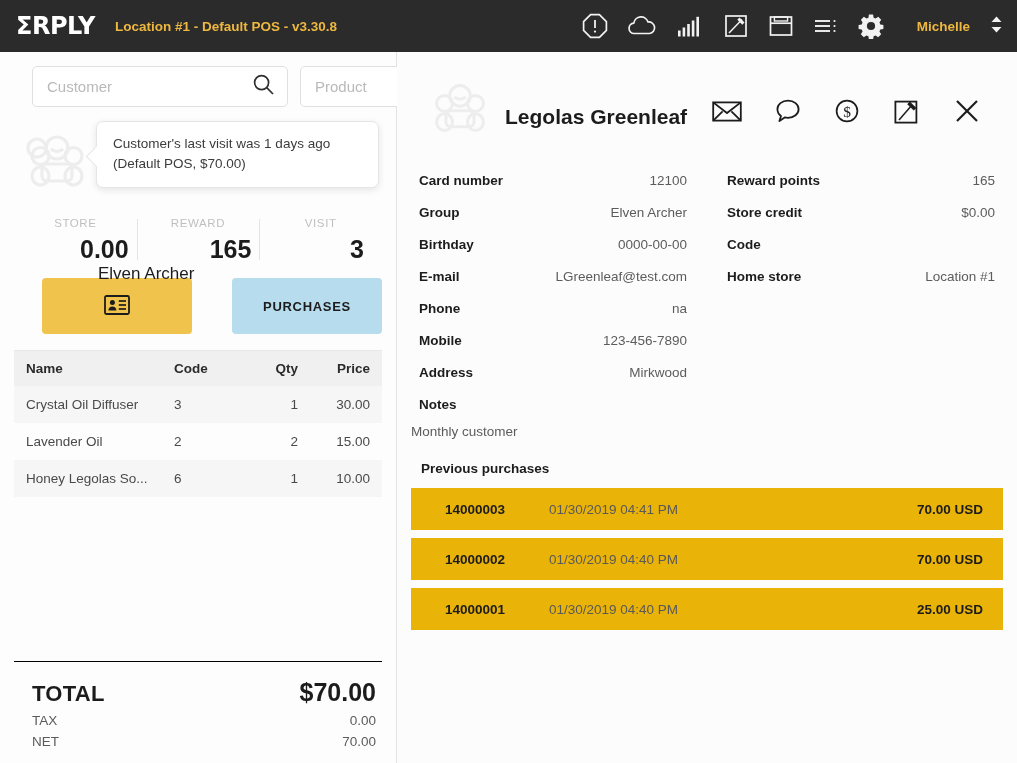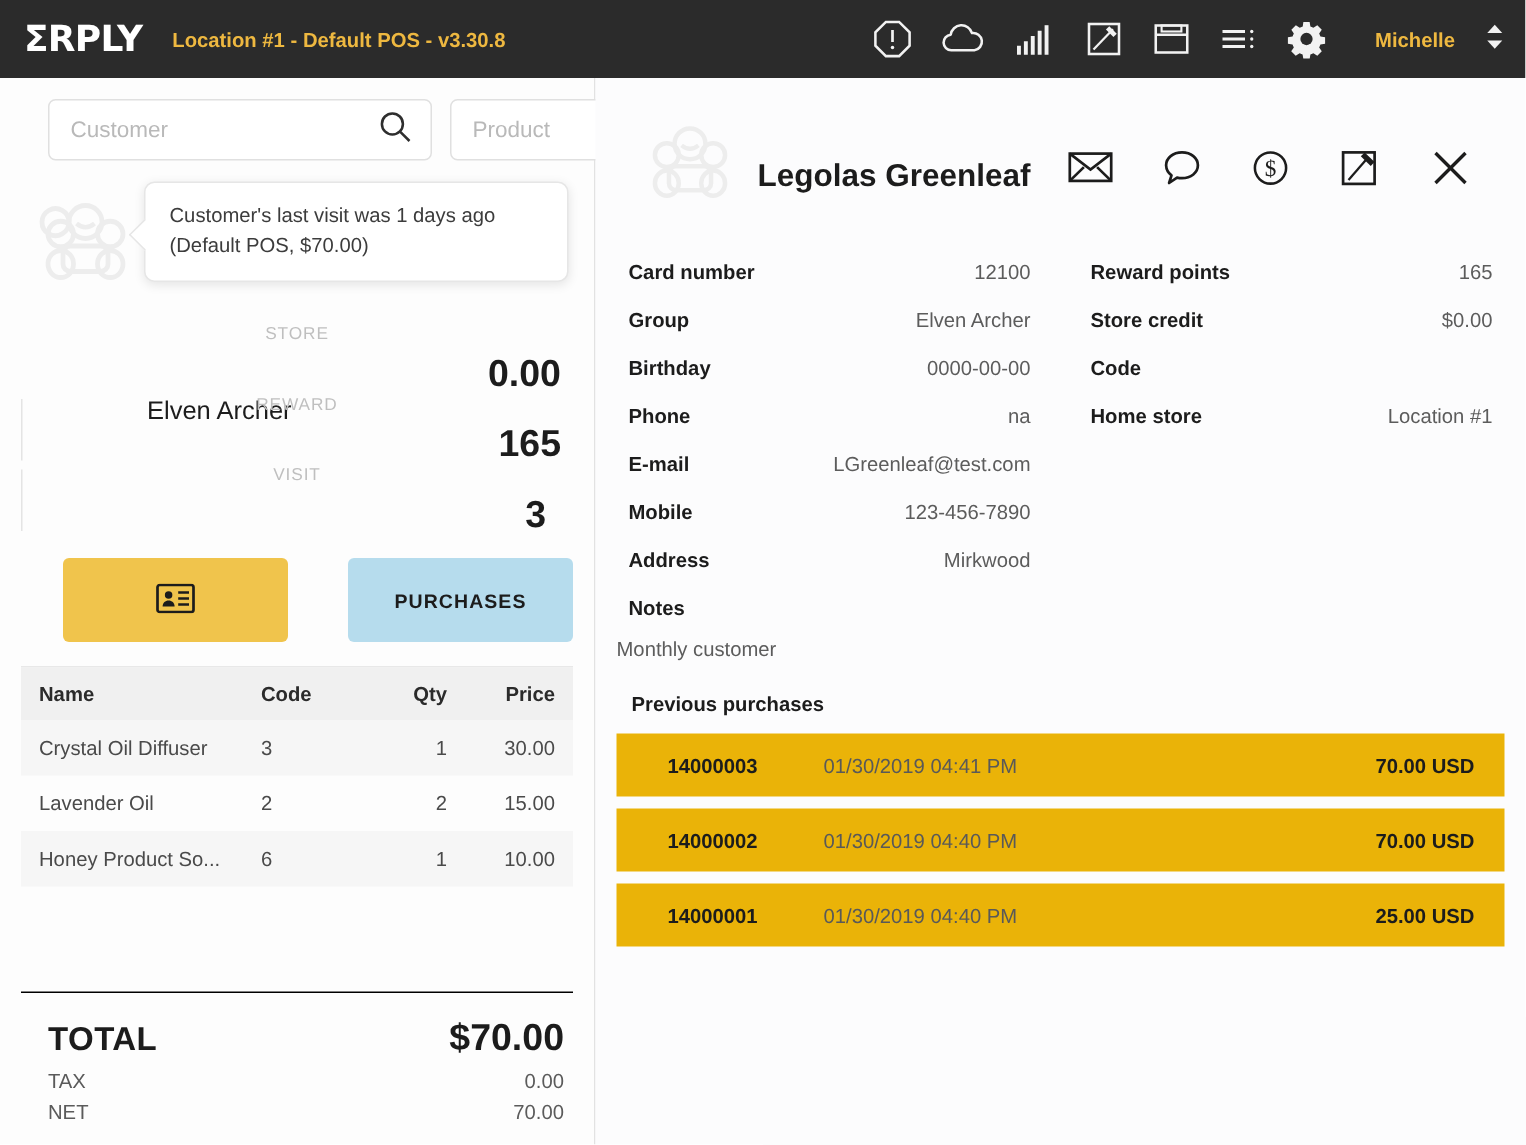--- a/index.html
+++ b/index.html
@@ -71,21 +71,21 @@
   }
   .tooltip:before {
     content: ""; position: absolute; left: -8px; top: 27px;
     width: 14px; height: 14px; background: #fff;
     border-left: 1px solid #e6e6e6; border-bottom: 1px solid #e6e6e6;
     transform: rotate(45deg);
   }
   .tooltip-line { font-size: 13.5px; color: #3c3c3c; line-height: 20px; position: relative; }
 
   
-  .stats { display: flex; margin-top: 12px; padding: 0 14px; flex-direction: column; }
+  .stats { display: flex; margin-top: 12px; padding: 0 14px; }
   .stat { flex: 1 1 0; text-align: center; position: relative; padding: 0 8px; }
   .stat + .stat:before {
     content: ""; position: absolute; left: 0; top: 2px; bottom: 4px; width: 1px; background: #e4e4e4;
   }
   .stat-label { font-size: 11.5px; color: #bfbfbf; letter-spacing: 0.6px; }
   .stat-value { font-size: 25px; font-weight: bold; color: #1c1c1c; margin-top: 6px; text-align: right; }
   .stat:last-child .stat-value { text-align: right; padding-right: 10px; }
 
   
   .btnrow { display: flex; gap: 12px; padding: 14px 14px 0 14px; }
@@ -319,21 +319,21 @@
           <div class="c-qty">1</div>
           <div class="c-price">30.00</div>
         </div>
         <div class="prow">
           <div class="c-name">Lavender Oil</div>
           <div class="c-code">2</div>
           <div class="c-qty">2</div>
           <div class="c-price">15.00</div>
         </div>
         <div class="prow alt">
-          <div class="c-name">Honey Product So...</div>
+          <div class="c-name">Honey Legolas So...</div>
           <div class="c-code">6</div>
           <div class="c-qty">1</div>
           <div class="c-price">10.00</div>
         </div>
       </div>
 
       <div class="ptable-fill"></div>
 
       <div class="totals">
         <div class="total-main">
@@ -410,26 +410,26 @@
           </div>
           <div class="frow">
             <span class="fkey">Group</span>
             <span class="fval">Elven Archer</span>
           </div>
           <div class="frow">
             <span class="fkey">Birthday</span>
             <span class="fval">0000-00-00</span>
           </div>
           <div class="frow">
+            <span class="fkey">E-mail</span>
+            <span class="fval">LGreenleaf@test.com</span>
+          </div>
+          <div class="frow">
             <span class="fkey">Phone</span>
             <span class="fval">na</span>
-          </div>
-          <div class="frow">
-            <span class="fkey">E-mail</span>
-            <span class="fval">LGreenleaf@test.com</span>
           </div>
           <div class="frow">
             <span class="fkey">Mobile</span>
             <span class="fval">123-456-7890</span>
           </div>
           <div class="frow">
             <span class="fkey">Address</span>
             <span class="fval">Mirkwood</span>
           </div>
           <div class="frow">

